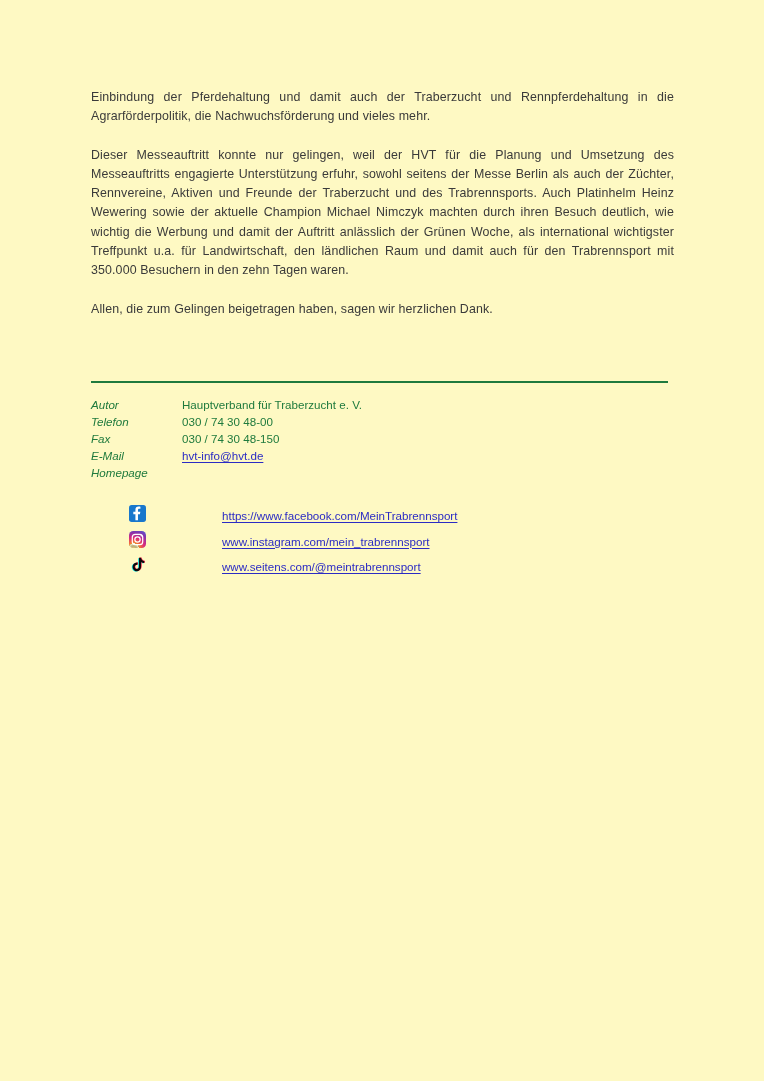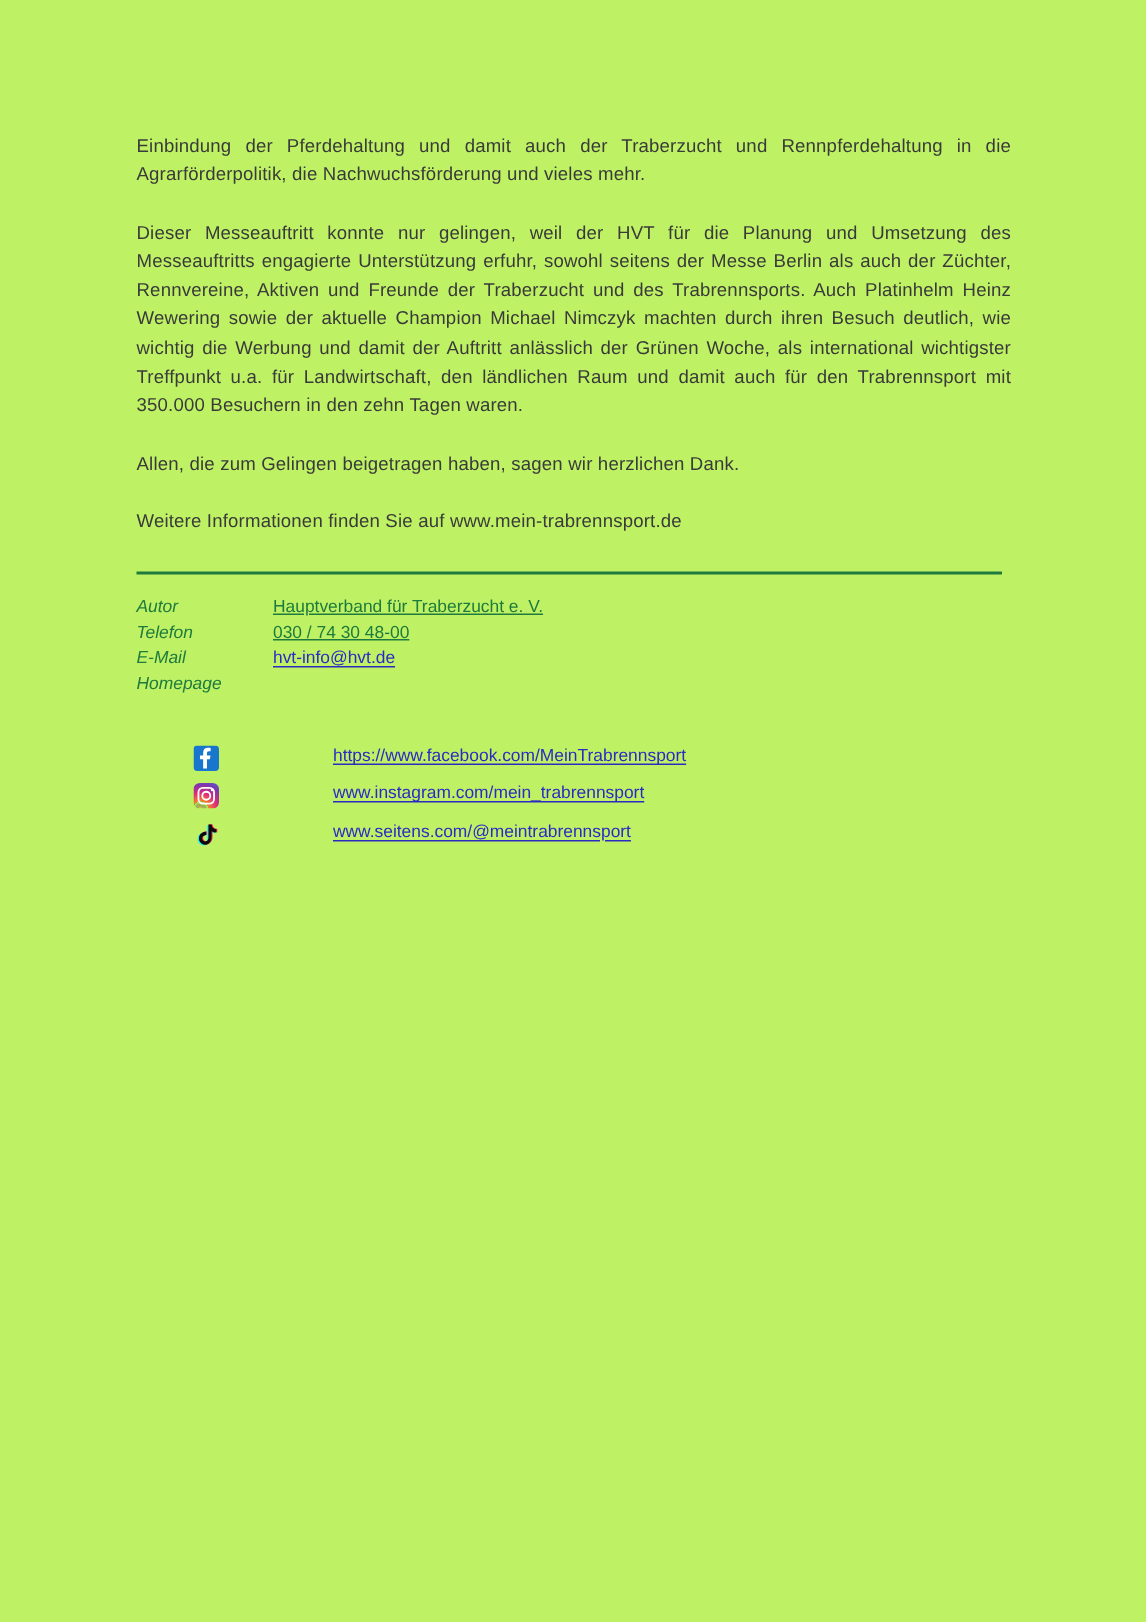--- a/index.html
+++ b/index.html
@@ -12,21 +12,21 @@
     height: 1081px;
     position: relative;
     font-family: "Liberation Sans", sans-serif;
     -webkit-font-smoothing: antialiased;
   }
   .page {
     position: absolute;
     left: 0; top: 0;
     width: 764px;
     height: 1081px;
-    background: #bef264;
+    background: #fef9c3;
     overflow: hidden;
   }
   .content {
     position: absolute;
     left: 91px;
     top: 88px;
     width: 583px;
   }
   p.body-par {
     margin: 0 0 0 0;
@@ -68,40 +68,39 @@
     flex: 0 0 91px;
     font-size: 11.6px;
     color: #1f7a3d;
     white-space: nowrap;
     font-style: italic;
   }
   .crow .value {
     font-size: 11.6px;
     color: #1f7a3d;
     white-space: nowrap;
-    text-decoration: underline;
   }
   .crow .value.link {
     color: #2b2bc4;
     text-decoration: underline;
     text-underline-offset: 1.5px;
     cursor: pointer;
     text-align: center;
   }
 
   
   .social {
     position: absolute;
     left: 89px;
     top: 497px;
     width: 583px;
   }
   .srow {
     display: flex;
-    align-items: flex-start;
+    align-items: flex-end;
     height: 25.4px;
     padding-left: 40px;
   }
   .srow .ico-cell {
     width: 93px;
     flex: 0 0 93px;
     display: flex;
     align-items: center;
   }
   .srow .slink {
@@ -121,33 +120,36 @@
 
 <div class="page">
 
   <div class="content">
     <p class="body-par">Einbindung der Pferdehaltung und damit auch der Traberzucht und Rennpferdehaltung in die Agrarförderpolitik, die Nachwuchsförderung und vieles mehr.</p>
     <div class="par-gap"></div>
     <p class="body-par">Dieser Messeauftritt konnte nur gelingen, weil der HVT für die Planung und Umsetzung des Messeauftritts engagierte Unterstützung erfuhr, sowohl seitens der Messe Berlin als auch der Züchter, Rennvereine, Aktiven und Freunde der Traberzucht und des Trabrennsports. Auch Platinhelm Heinz Wewering sowie der aktuelle Champion Michael Nimczyk machten durch ihren Besuch deutlich, wie wichtig die Werbung und damit der Auftritt anlässlich der Grünen Woche, als international wichtigster Treffpunkt u.a. für Landwirtschaft, den ländlichen Raum und damit auch für den Trabrennsport mit 350.000 Besuchern in den zehn Tagen waren.</p>
     <div class="par-gap"></div>
     <p class="body-par">Allen, die zum Gelingen beigetragen haben, sagen wir herzlichen Dank.</p>
     <div class="par-gap-small"></div>
-    <p class="body-par">Weitere Informationen finden Sie auf www.mein-trabrennsport.de</p>
   </div>
 
   <div class="green-rule"></div>
 
   <div class="contact">
     <div class="crow">
       <span class="label">Autor</span>
       <span class="value">Hauptverband für Traberzucht e. V.</span>
     </div>
     <div class="crow">
       <span class="label">Telefon</span>
       <span class="value">030 / 74 30 48-00</span>
+    </div>
+    <div class="crow">
+      <span class="label">Fax</span>
+      <span class="value">030 / 74 30 48-150</span>
     </div>
     <div class="crow">
       <span class="label">E-Mail</span>
       <span class="value link">hvt-info@hvt.de</span>
     </div>
     <div class="crow">
       <span class="label">Homepage</span>
     </div>
   </div>
 

